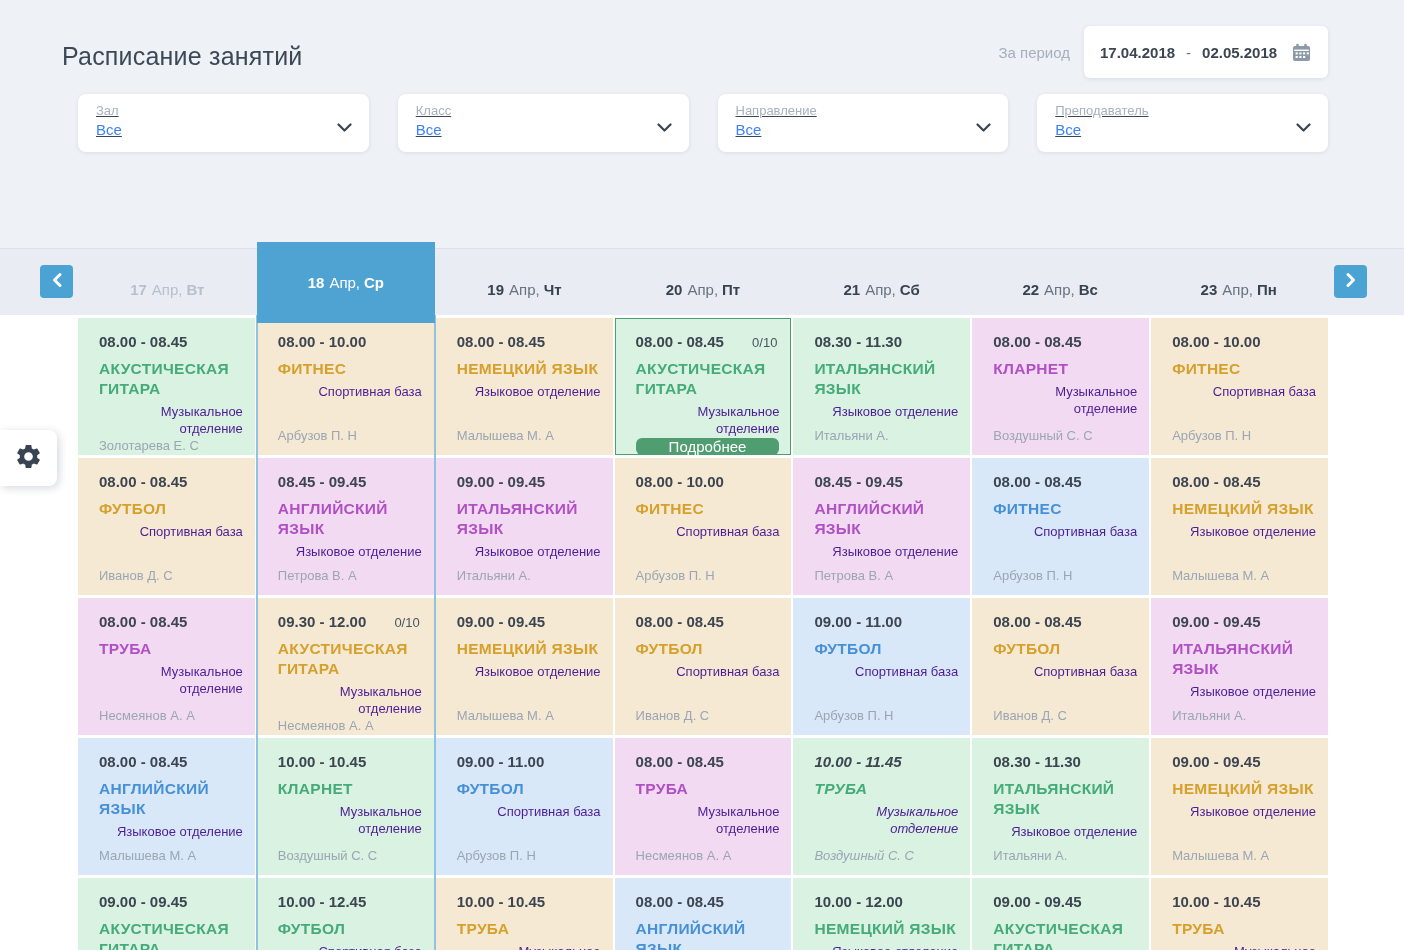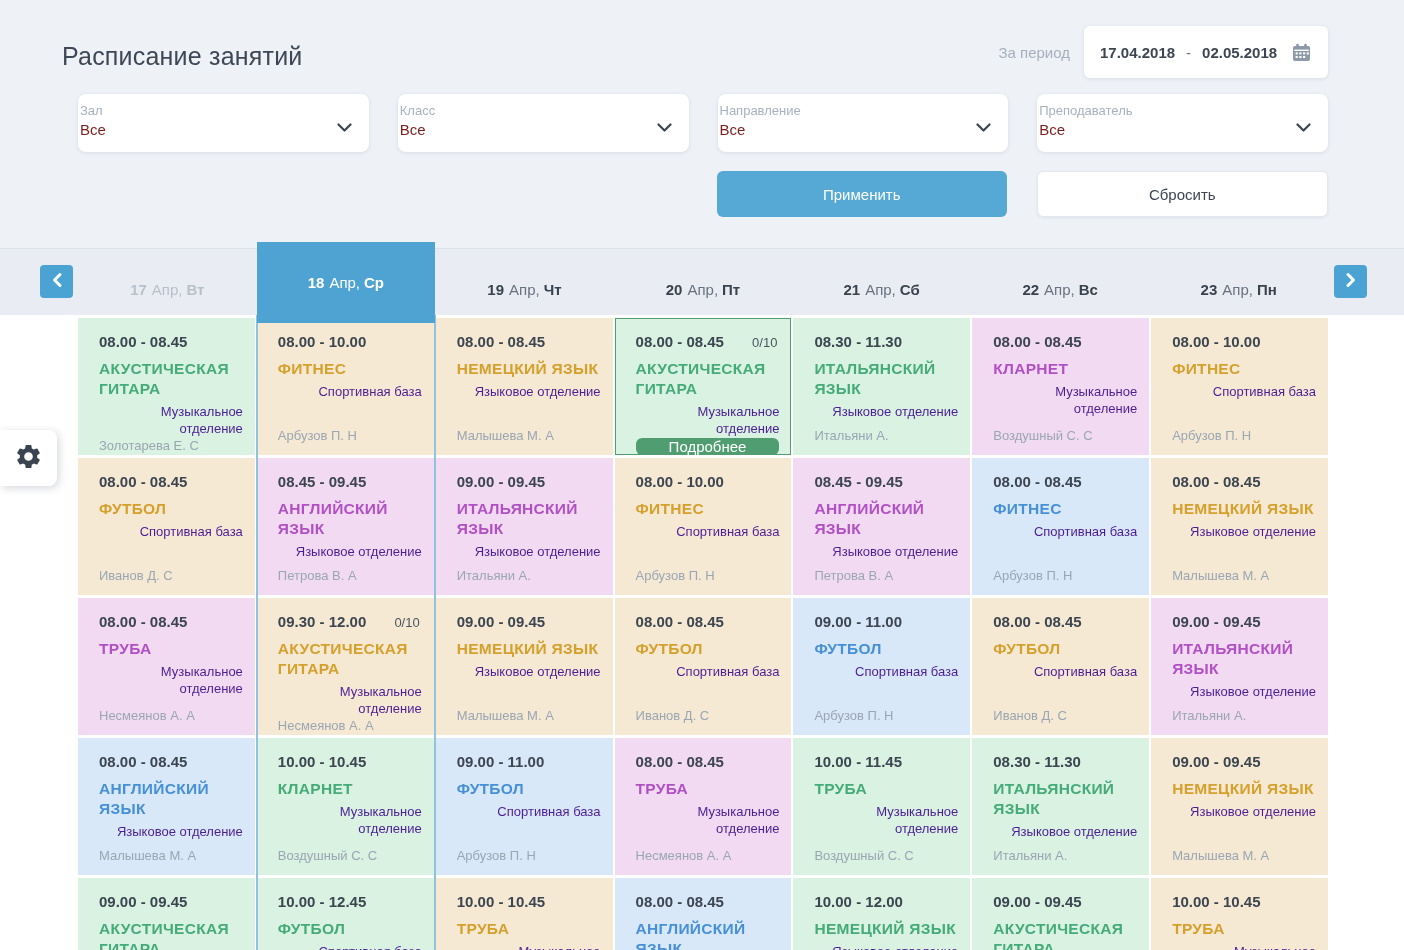--- a/index.html
+++ b/index.html
@@ -15,23 +15,23 @@
   .period-label { font-size:15px; color:#a6b0bd; }
   .date-box { background:#fff; border-radius:6px; height:52px; min-width:244px; display:flex; align-items:center;
     padding:12px 16px; gap:9px; box-shadow:0 1px 4px rgba(44,62,86,.10); cursor:pointer; }
   .date-val { font-size:15px; font-weight:700; color:#3c4550; }
   .date-sep { font-size:15px; color:#68737f; padding:0 2px; }
   .cal-icon { margin-left:6px; display:flex; }
 
   
   .filters { position:absolute; left:78px; top:94px; width:1250px; display:flex; gap:29px; }
   .filter { position:relative; flex:1; height:58px; background:#fff; border-radius:8px;
-    box-shadow:0 1px 4px rgba(44,62,86,.10); padding:9px 40px 0 2px; cursor:pointer; }
+    box-shadow:0 1px 4px rgba(44,62,86,.10); padding:9px 40px 0 18px; cursor:pointer;text-decoration:underline; }
   .filter-label { font-size:13px; color:#a7b1bf; margin-bottom:3px; }
-  .filter-value { font-size:15px; color:#7f1d1d; }
+  .filter-value { font-size:15px; color:#3b82f6; }
   .chev { position:absolute; right:17px; top:25px; }
 
   
   .actions { position:absolute; left:717px; top:171px; width:611px; display:flex; gap:30px; }
   .btn { flex:1; height:46px; border:none; border-radius:6px; font-size:15px; cursor:pointer;
     font-family:inherit; }
   .btn-apply { background:#56a9d5; color:#fff; }
   .btn-reset { background:#fff; color:#3c4550; border:1px solid #e3e8ef; box-shadow:0 1px 3px rgba(44,62,86,.07); }
 
   
@@ -136,24 +136,20 @@
       </div>
       <div class="filter">
         <div class="filter-label">Преподаватель</div>
         <div class="filter-value">Все</div>
         <span class="chev"><svg width="15" height="10" viewBox="0 0 15 10">
               <polyline points="1.5,1.5 7.5,7.5 13.5,1.5" fill="none" stroke="#3c4550" stroke-width="2.2" stroke-linecap="round" stroke-linejoin="round"></polyline>
             </svg></span>
       </div>
     </div>
 
-    <div class="actions">
-      <button class="btn btn-apply">Применить</button>
-      <button class="btn btn-reset">Сбросить</button>
-    </div>
   </div>
 
   <div class="daystrip">
     <button class="nav-arrow nav-prev">
       <span><svg width="12" height="16" viewBox="0 0 12 16">
             <polyline points="9,2.5 3.5,8 9,13.5" fill="none" stroke="#fff" stroke-width="3" stroke-linecap="round" stroke-linejoin="round"></polyline>
           </svg></span>
     </button>
     <div class="days">
         <div class="day past">
@@ -383,21 +379,21 @@
         <div class="card-teacher">Петрова В. А</div>
       </div>
       <div class="card blue" style="grid-area: 3 / 5;">
         <div class="card-top">
           <div class="card-time">09.00 - 11.00</div>
         </div>
         <div class="card-title">ФУТБОЛ</div>
         <div class="card-subtitle">Спортивная база</div>
         <div class="card-teacher">Арбузов П. Н</div>
       </div>
-      <div class="card green" style="grid-area: 4 / 5;">
+      <div class="card green" style="grid-area: 4 / 5; font-style: italic;">
         <div class="card-top">
           <div class="card-time">10.00 - 11.45</div>
         </div>
         <div class="card-title">ТРУБА</div>
         <div class="card-subtitle">Музыкальное отделение</div>
         <div class="card-teacher">Воздушный С. С</div>
       </div>
       <div class="card green" style="grid-area: 5 / 5;">
         <div class="card-top">
           <div class="card-time">10.00 - 12.00</div>

